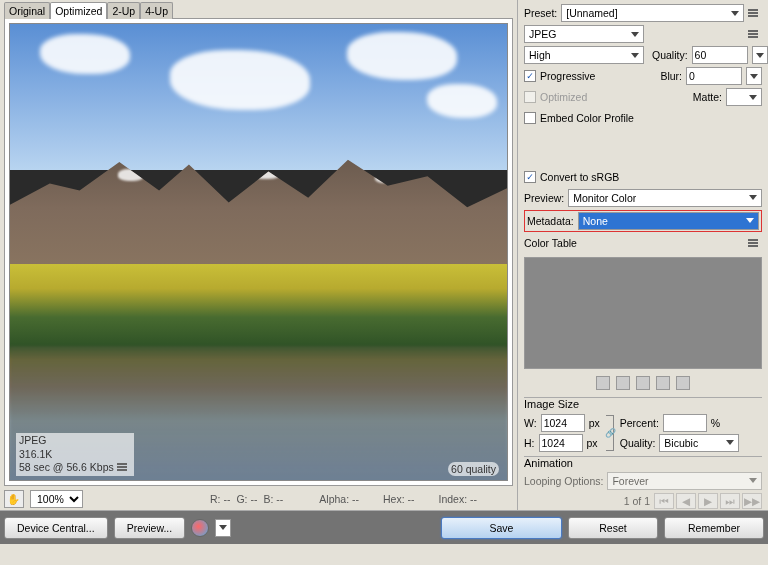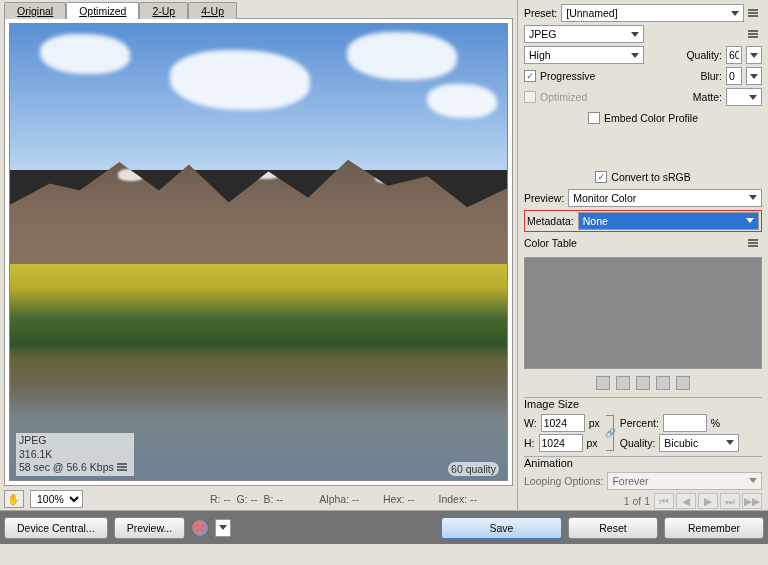--- a/index.html
+++ b/index.html
@@ -1,20 +1,20 @@
 <!DOCTYPE html>
 <html><head>
 <meta charset="utf-8">
 <style>
 * { box-sizing: border-box; margin: 0; padding: 0; font-family: Tahoma, Arial, sans-serif; font-size: 10.5px; }
 body { background: #e4e1d8; width: 768px; height: 565px; overflow: hidden; }
 .app { display: flex; width: 100%; height: 510px; }
 .left { flex: 1; display: flex; flex-direction: column; background: #e4e1d8; border-right: 1px solid #aaa; }
 .tabs { display: flex; gap: 0; margin-top: 2px; margin-left: 4px; margin-bottom: -1px; position: relative; z-index: 2; }
-.tab { padding: 2px 12px; border: 1px solid #999; border-bottom: none; background: #d1cec5; cursor: pointer; border-radius: 2px 2px 0 0; text-decoration: underline; }
+.tab { padding: 2px 4px; border: 1px solid #999; border-bottom: none; background: #d1cec5; cursor: pointer; border-radius: 2px 2px 0 0; }
 .tab.active { background: #fff; }
 .preview-container { background: #fff; border: 1px solid #999; margin: 0 4px 2px 4px; flex: 1; display: flex; flex-direction: column; }
 .preview-frame { flex: 1; margin: 4px; border: 1px solid #888; position: relative; background: #2a2a2a; overflow: hidden; }
 .mountain-image { width: 100%; height: 100%; position: relative; }
 .sky { height: 32%; background: linear-gradient(#5a8fd4 0%, #7faae0 40%, #b8d4f0 100%); position: relative; }
 .cloud { position: absolute; background: rgba(255,255,255,0.88); border-radius: 40% 50% 40% 50%; filter: blur(2px); }
 .cloud.c1 { width: 90px; height: 40px; top: 10px; left: 30px; }
 .cloud.c2 { width: 140px; height: 60px; top: 26px; left: 160px; }
 .cloud.c3 { width: 110px; height: 48px; top: 8px; right: 50px; }
 .cloud.c4 { width: 70px; height: 34px; top: 60px; right: 10px; }
@@ -29,28 +29,28 @@
 .info-overlay { position: absolute; bottom: 4px; left: 6px; color: #333; background: rgba(255,255,255,0.65); padding: 1px 3px; line-height: 1.3; }
 .quality-overlay { position: absolute; bottom: 4px; right: 8px; color: #333; background: rgba(255,255,255,0.65); padding: 1px 3px; border-radius: 7px; }
 
 .statusbar { display: flex; align-items: center; gap: 6px; padding: 2px 4px; background: #e4e1d8; }
 .icon-btn { width: 20px; height: 18px; border: 1px solid #999; background: #ededed; display: inline-flex; align-items: center; justify-content: center; cursor: pointer; }
 .select { height: 18px; border: 1px solid #999; background: #fff; padding: 0 2px; }
 .gap { flex: 1; }
 .stat { color: #555; }
 
 .right { width: 250px; display: flex; flex-direction: column; padding: 4px 6px 0 6px; gap: 3px; }
-.row { display: flex; align-items: center; gap: 4px; height: 20px; justify-content: center; }
+.row { display: flex; align-items: center; gap: 4px; height: 20px; }
 .label { white-space: nowrap; }
 .dropdown { flex: 1; height: 18px; border: 1px solid #999; background: #fff; display: flex; align-items: center; padding: 0 4px; justify-content: space-between; cursor: pointer; }
 .ddtext { overflow: hidden; text-overflow: ellipsis; }
 .chev { width: 0; height: 0; border-left: 4px solid transparent; border-right: 4px solid transparent; border-top: 5px solid #444; }
 .check { width: 12px; height: 12px; border: 1px solid #888; background: #fff; display: inline-flex; align-items: center; justify-content: center; }
 .check.on::after { content: "✓"; font-size: 9px; color: #1956b3; }
-.numbox { width: 16px; height: 18px; border: 1px solid #999; background: #fff; padding: 0 2px; }
+.numbox { width: 56px; height: 18px; border: 1px solid #999; background: #fff; padding: 0 2px; }
 .flyout { width: 14px; height: 8px; display: inline-block; }
 .flyout::after { content: ""; display: block; width: 10px; height: 2px; background: #666; box-shadow: 0 3px 0 #666, 0 6px 0 #666; }
 .highlight-row { border: 1px solid #d33; padding: 1px 2px; display: flex; align-items: center; gap: 4px; height: 22px; }
 .highlight-row .dropdown { background: #2e74d2; color: #fff; }
 .color-table { height: 130px; background: #888; border: 1px solid #999; margin: 2px 0; }
 .ct-tools { display: flex; gap: 6px; justify-content: center; padding: 2px 0 4px 0; }
 .mini-icon { width: 14px; height: 14px; background: #ccc; border: 1px solid #999; }
 .section-title { font-size: 11px; padding: 0 0; border-top: 1px solid #aaa; }
 .imgsize-row { display: flex; align-items: center; gap: 4px; height: 20px; }
 .bracket { width: 8px; height: 36px; border: 1px solid #888; border-left: none; display: flex; align-items: center; margin: 0 2px; }

